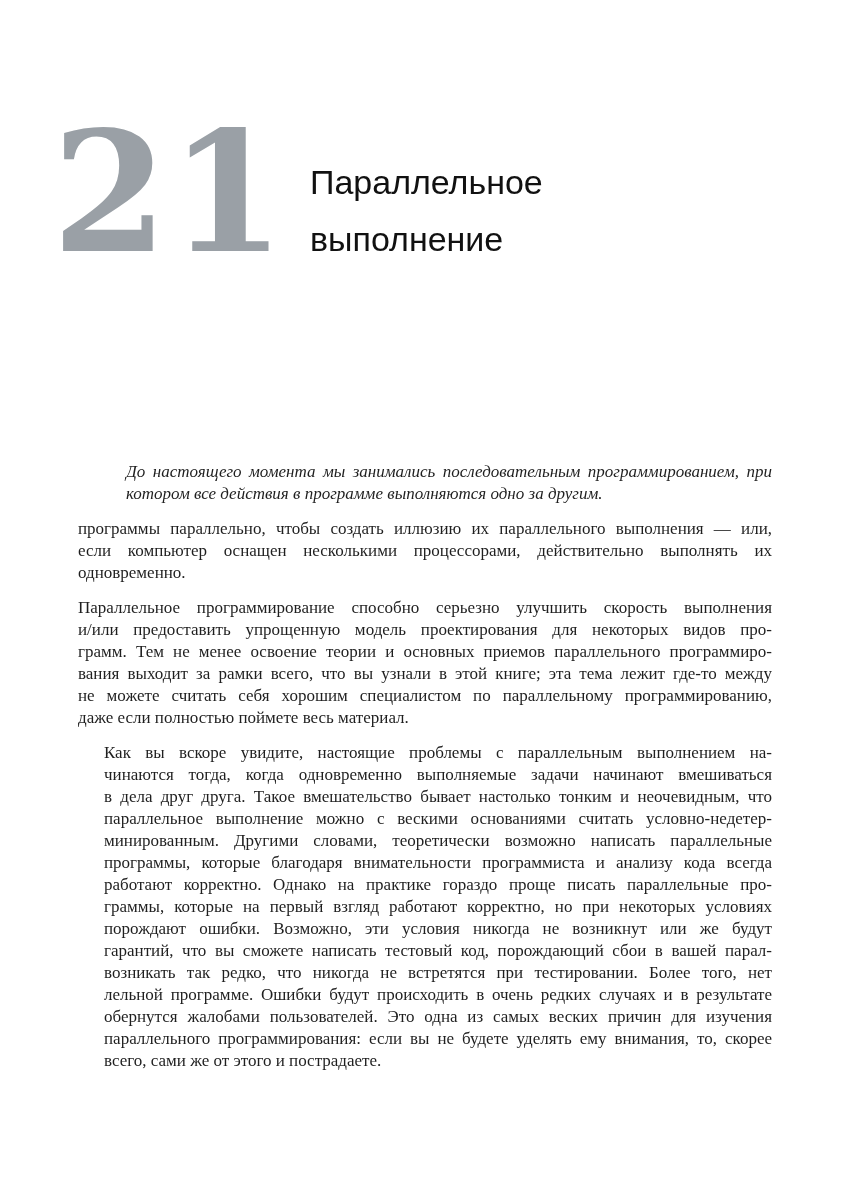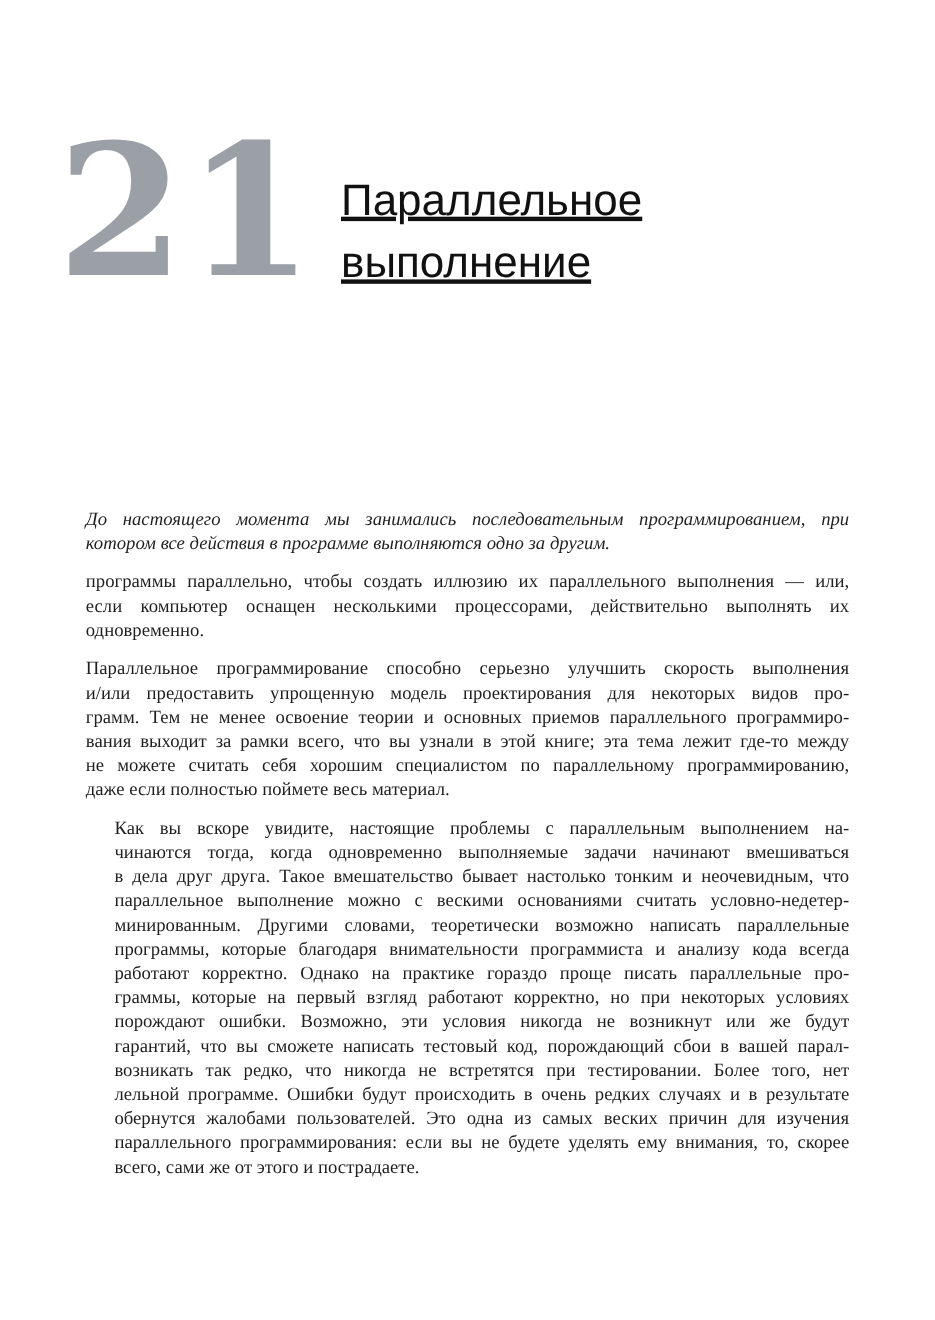--- a/index.html
+++ b/index.html
@@ -27,45 +27,44 @@
     font-size: 166px;
     line-height: 1;
     letter-spacing: 2px;
     color: var(--num-color);
   }
   .chapter-title {
     position: absolute;
     left: 310px; top: 154px;
     font-family: "Liberation Sans", "DejaVu Sans", sans-serif;
     font-weight: 400;
-    font-size: 40px;
+    font-size: 34px;
     line-height: 57px;
     letter-spacing: 0px;
     color: var(--title-color);
-    text-decoration: underline;
   }
   .content {
     position: absolute;
     left: 78px; top: 461px;
     width: 694px;
     font-family: "Liberation Serif", "DejaVu Serif", serif;
     font-size: 17px;
     line-height: 22px;
     color: var(--body-color);
   }
   .para { margin-bottom: 13px; }
   .para:last-child { margin-bottom: 0; margin-left: 26px; }
   .para .line {
     text-align: justify;
     text-align-last: justify;
     text-justify: inter-word;
     white-space: normal;
   }
   .para .line:last-child { text-align-last: left; }
-  .para.lead-italic { font-style: italic; }
+  .para.lead-italic { font-style: italic; margin-left: 48px; }
 </style>
 </head>
 <body>
 
 <div class="page">
   <div class="chapter-number">21</div>
   <h1 class="chapter-title">
     <span>Параллельное</span><br>
     <span>выполнение</span>
   </h1>

